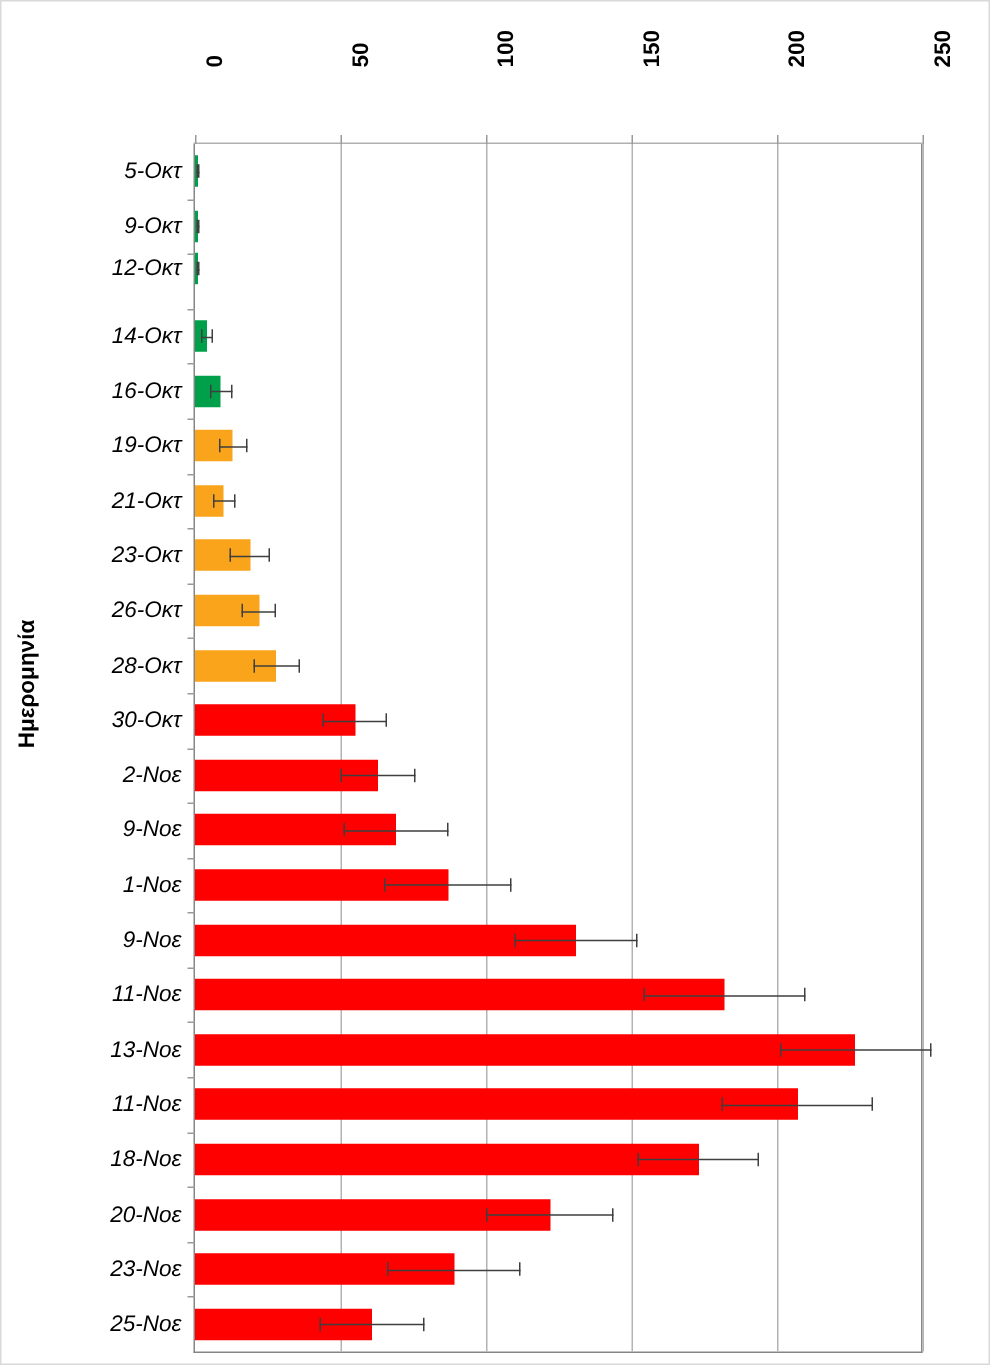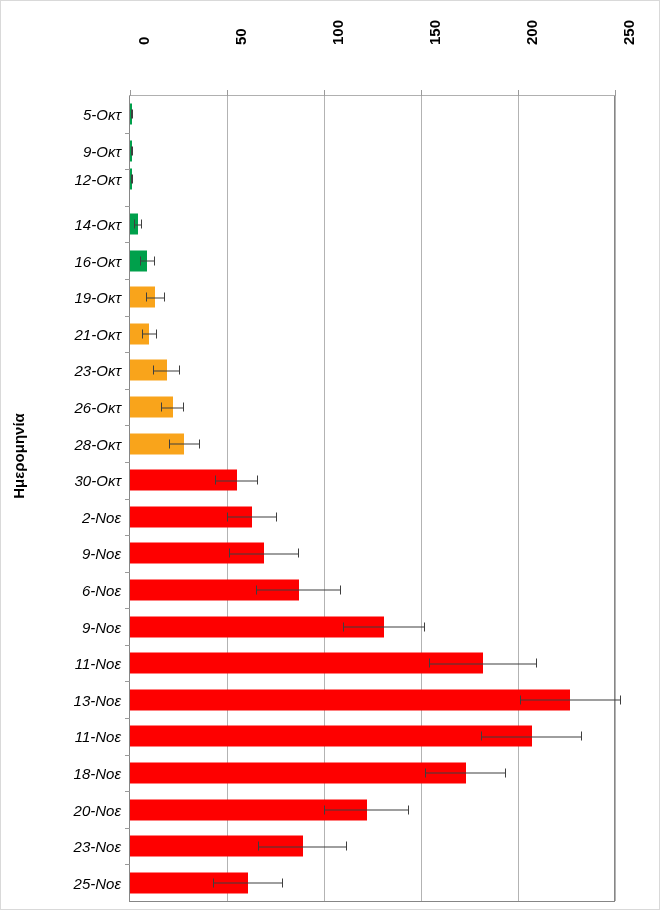--- a/index.html
+++ b/index.html
@@ -354,21 +354,21 @@
         <div class="y-cat-label">9-Νοε</div>
         <div class="bar red" style="width: 133.86px;"></div>
         <div class="errbar" style="left: 98.94px; width: 69.84px;">
           <div class="err-line"></div>
           <div class="err-cap left"></div>
           <div class="err-cap right"></div>
         </div>
       </div>
       <div class="y-minor-tick" style="top: 475.682px;"></div>
       <div class="cat-row" style="top: 475.682px; height: 36.5909px;">
-        <div class="y-cat-label">6-Νοε</div>
+        <div class="y-cat-label">1-Νοε</div>
         <div class="bar red" style="width: 168.78px;"></div>
         <div class="errbar" style="left: 126.1px; width: 85.36px;">
           <div class="err-line"></div>
           <div class="err-cap left"></div>
           <div class="err-cap right"></div>
         </div>
       </div>
       <div class="y-minor-tick" style="top: 512.273px;"></div>
       <div class="cat-row" style="top: 512.273px; height: 36.5909px;">
         <div class="y-cat-label">9-Νοε</div>

